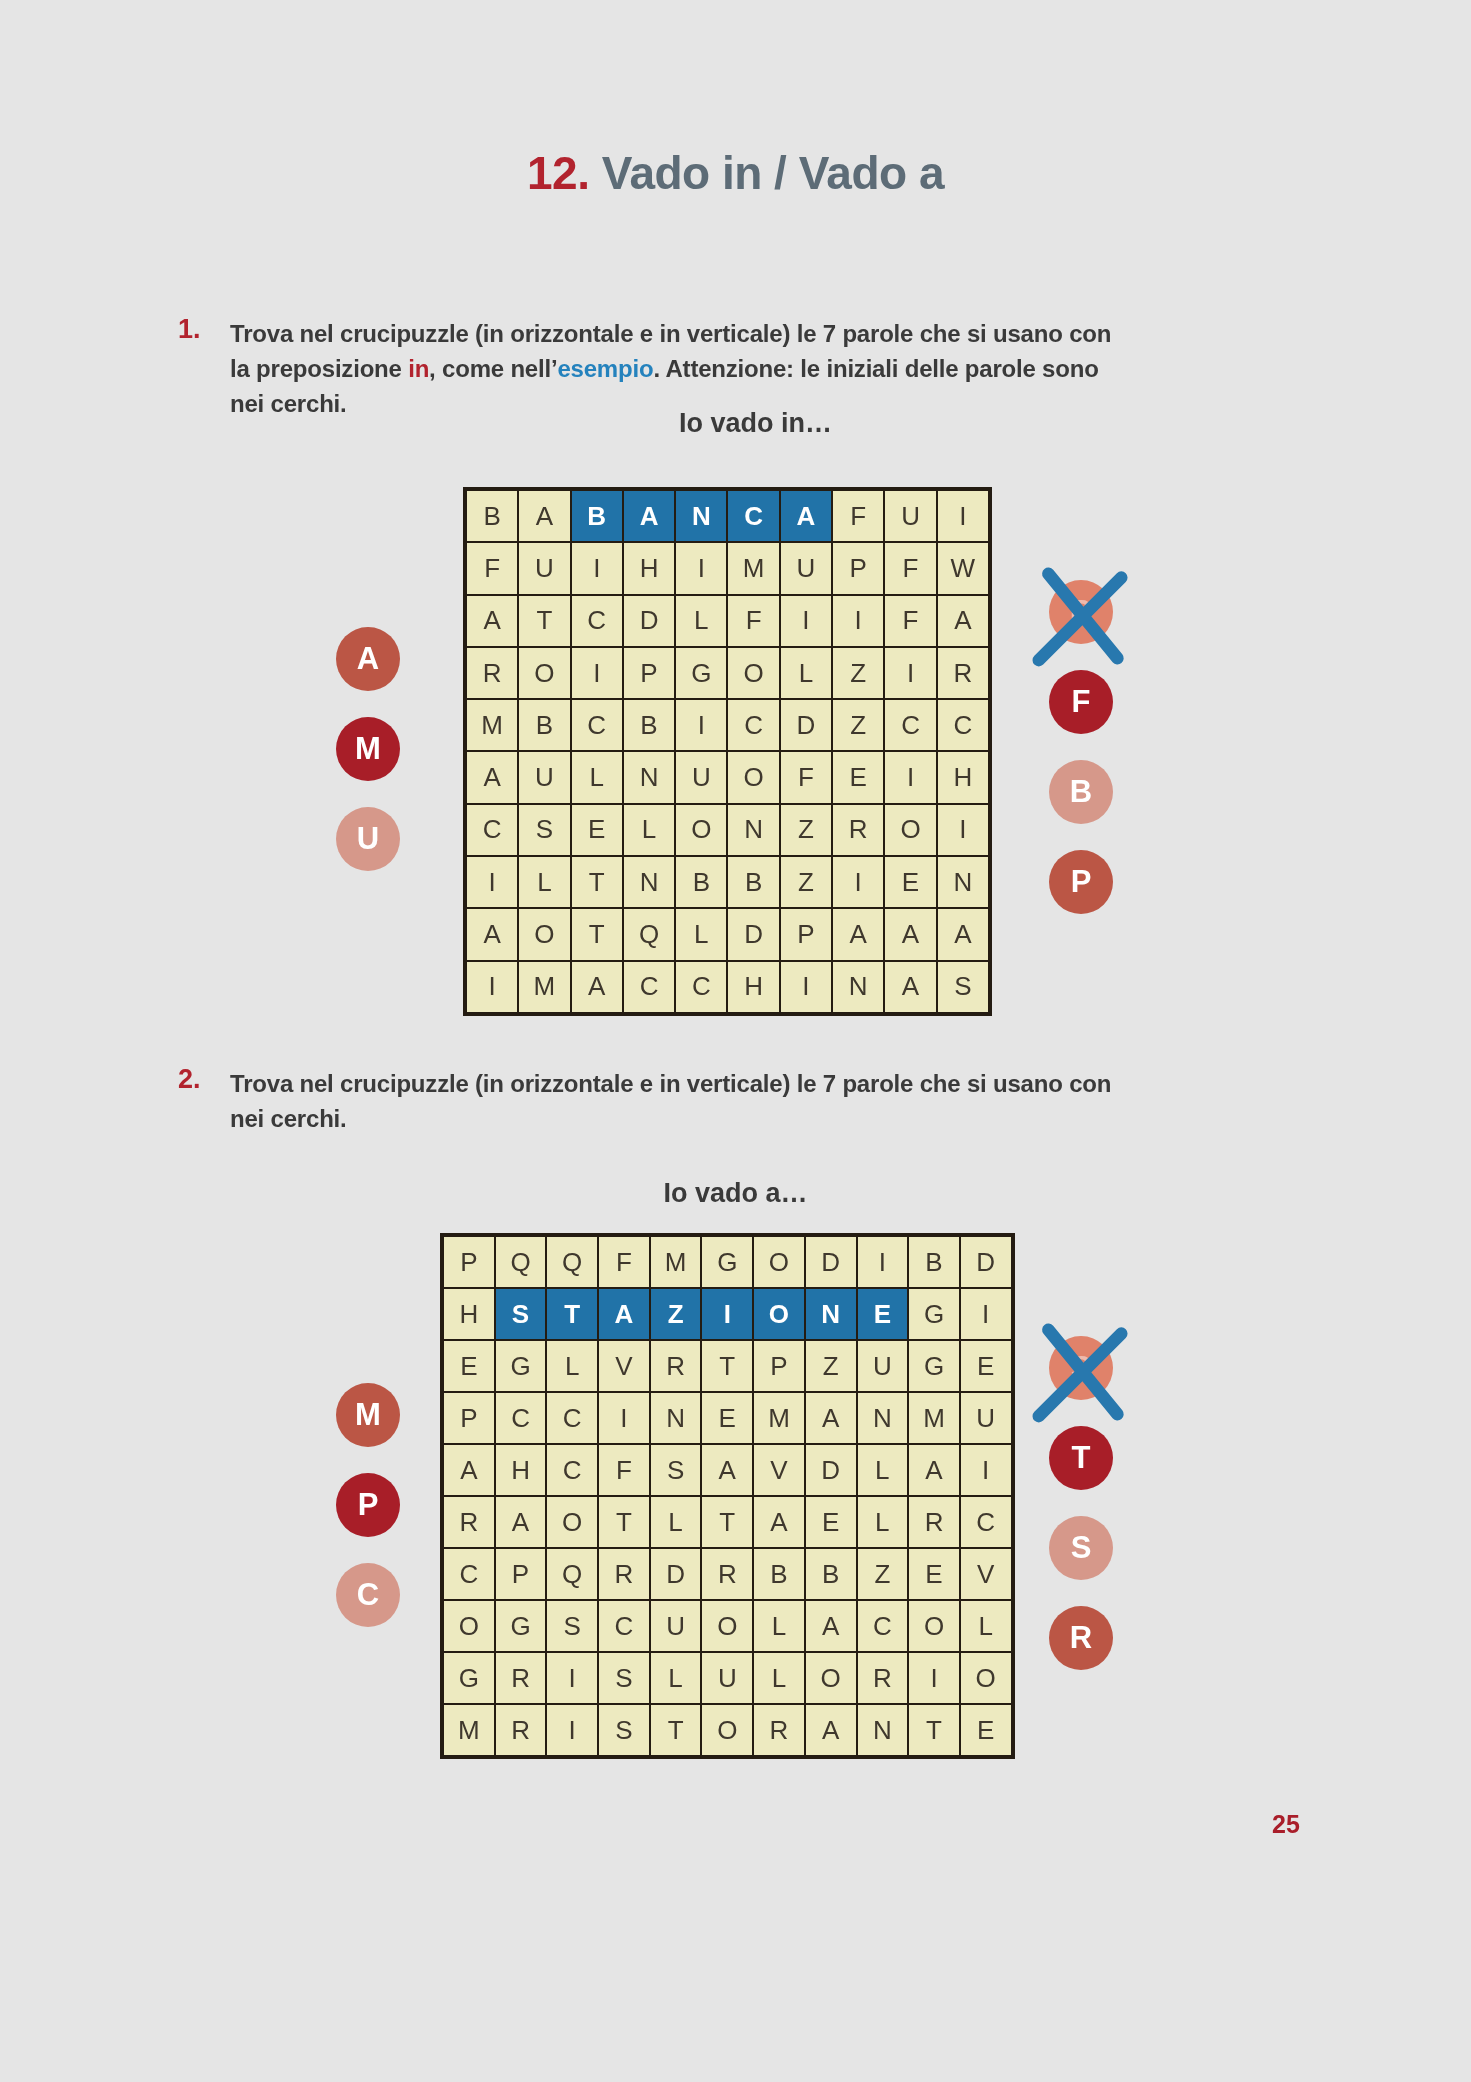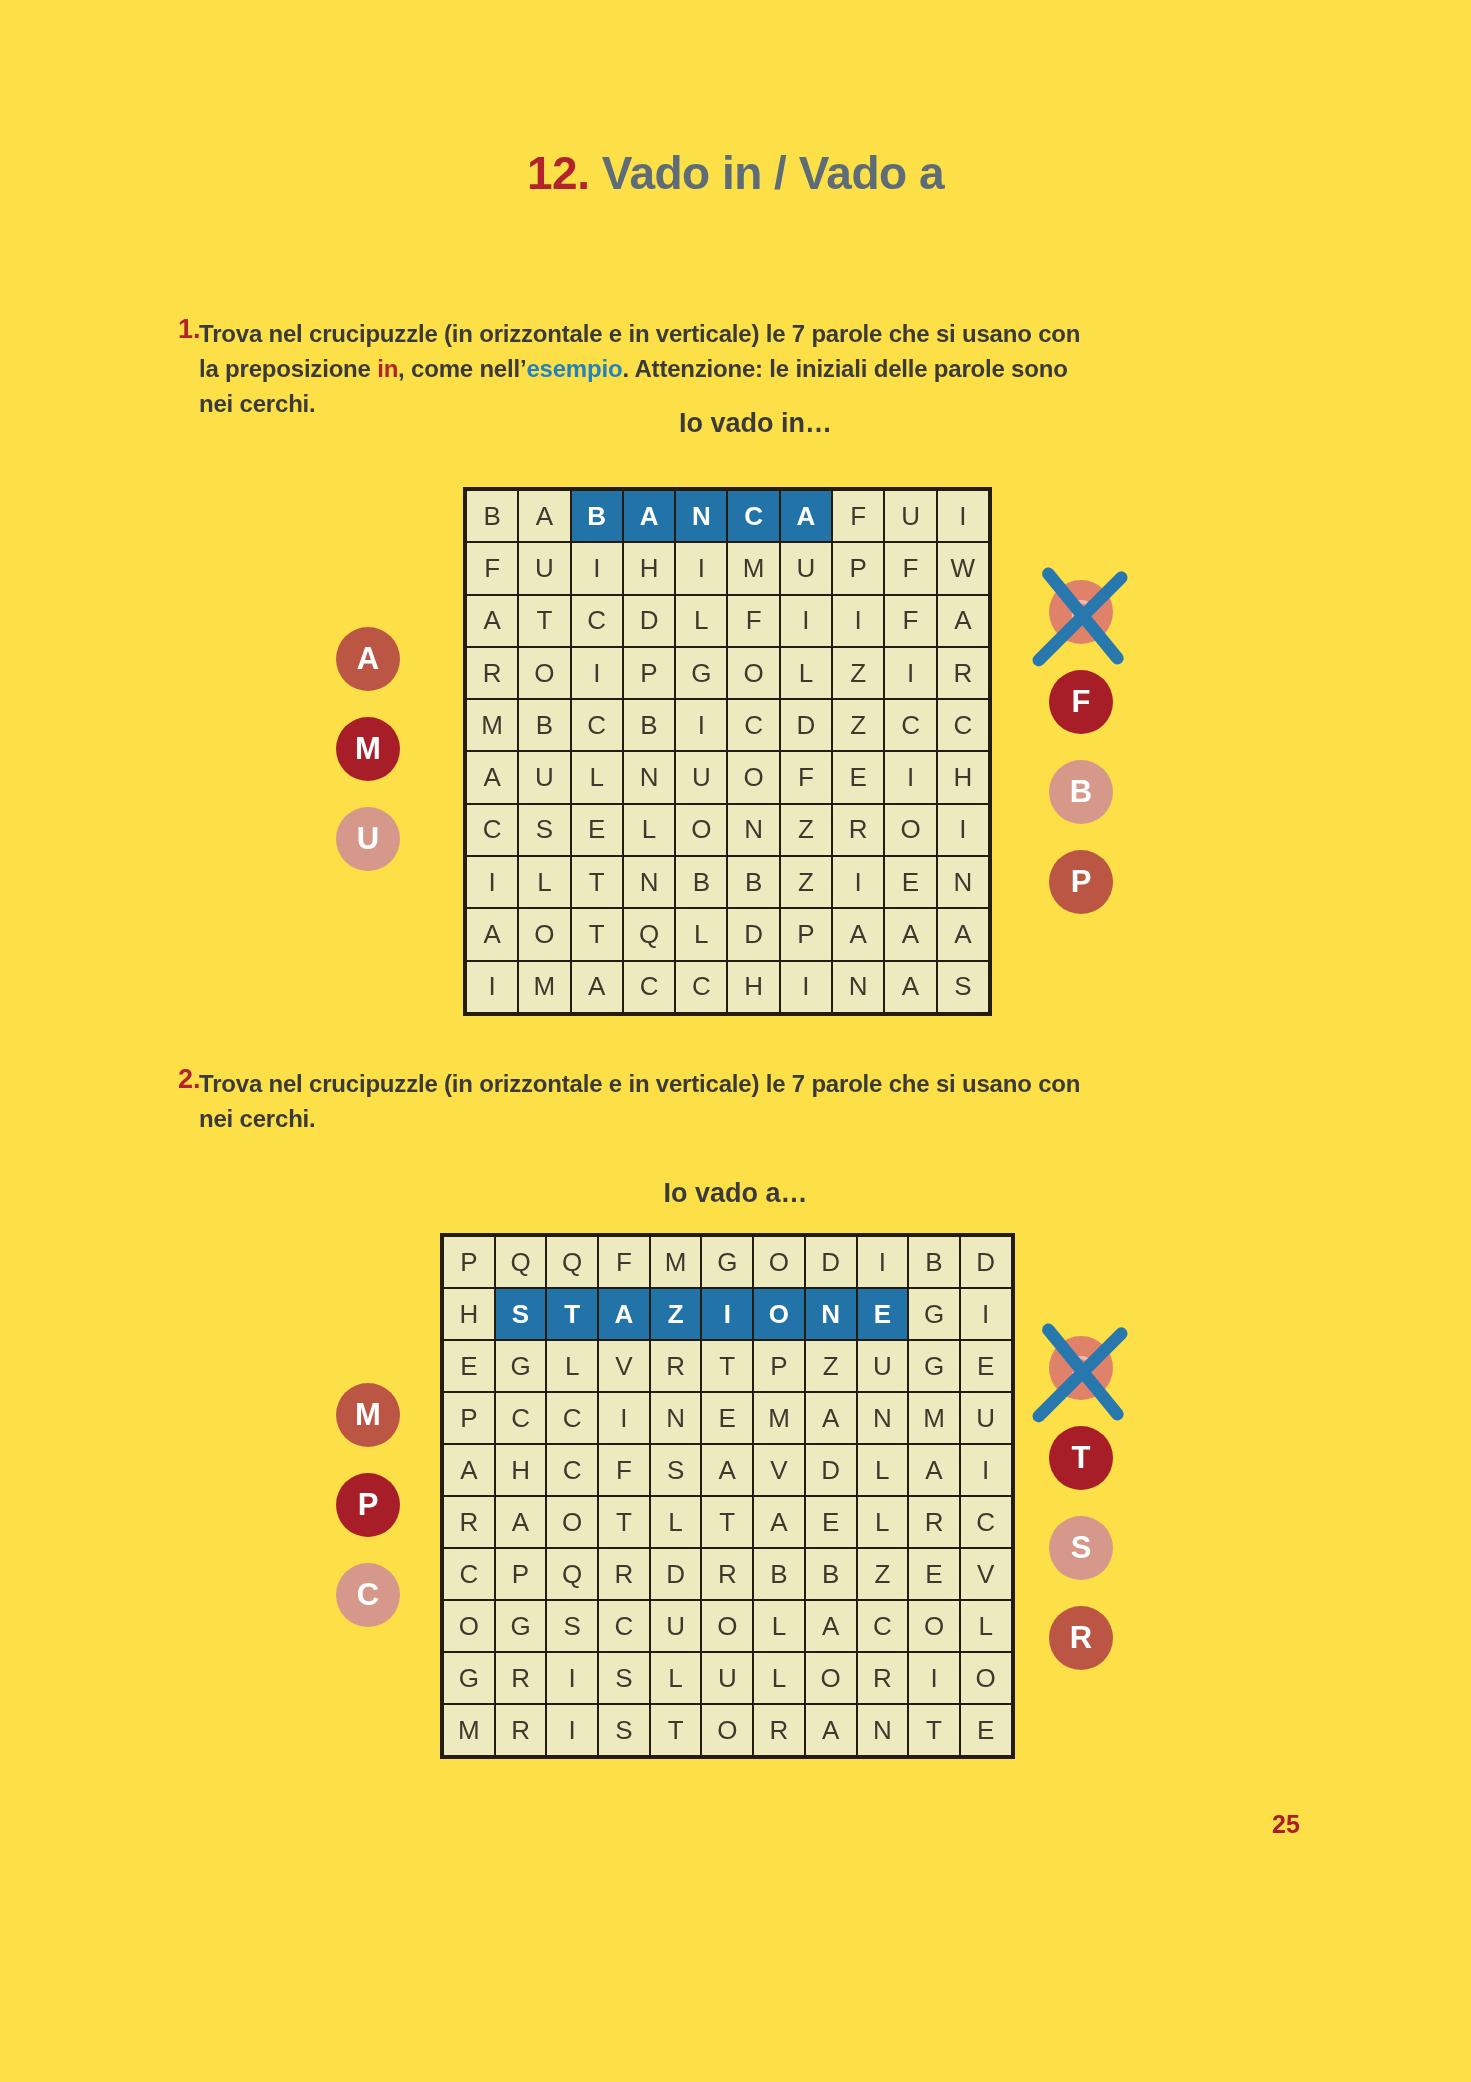--- a/index.html
+++ b/index.html
@@ -1,28 +1,28 @@
 <!DOCTYPE html>
 <html><head>
 <meta charset="utf-8">
 <style>
   html,body{margin:0;padding:0;background:#ffffff;}
-  .page{position:relative;width:1471px;height:2082px;background:#fde047;overflow:hidden;
+  .page{position:relative;width:1471px;height:2082px;background:#e5e5e5;overflow:hidden;
         font-family:"Liberation Sans","DejaVu Sans",sans-serif;}
 
   
   .title{position:absolute;top:146px;left:0;width:1471px;text-align:center;
          font-size:46px;font-weight:700;letter-spacing:-0.5px;}
   .title .num{color:#b2232e;}
   .title .txt{color:#5d6c77;}
 
   
   .ex{position:absolute;left:178px;width:1075px;}
   .ex .exnum{position:absolute;left:0;top:-2px;font-size:27px;font-weight:700;color:#b2232e;}
-  .ex .extext{margin-left:21px;font-size:24px;font-weight:700;color:#3a3a3a;line-height:35px;letter-spacing:-0.2px;}
+  .ex .extext{margin-left:52px;font-size:24px;font-weight:700;color:#3a3a3a;line-height:35px;letter-spacing:-0.2px;}
   .red{color:#b2232e;}
   .blue{color:#2482bd;}
   #ex1{top:316px;}
   #ex2{top:1066px;}
 
   .gridheading{position:absolute;left:0;width:1471px;text-align:center;
                font-size:27px;font-weight:700;color:#3a3a3a;}
   #heading1{top:408px;padding-left:20px;}
   #heading2{top:1178px;}
 

